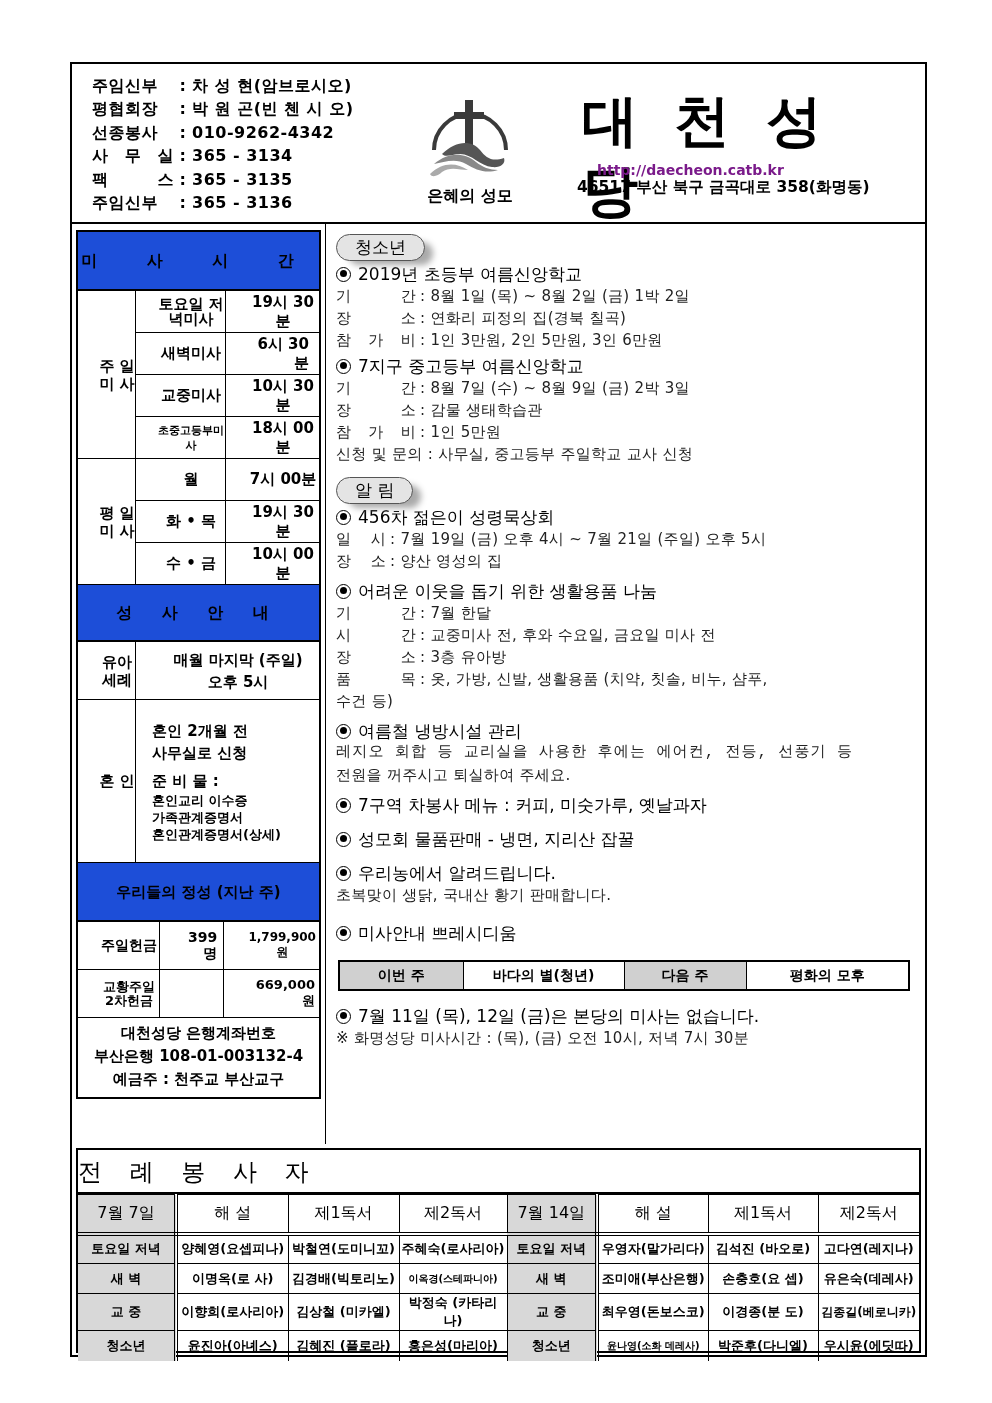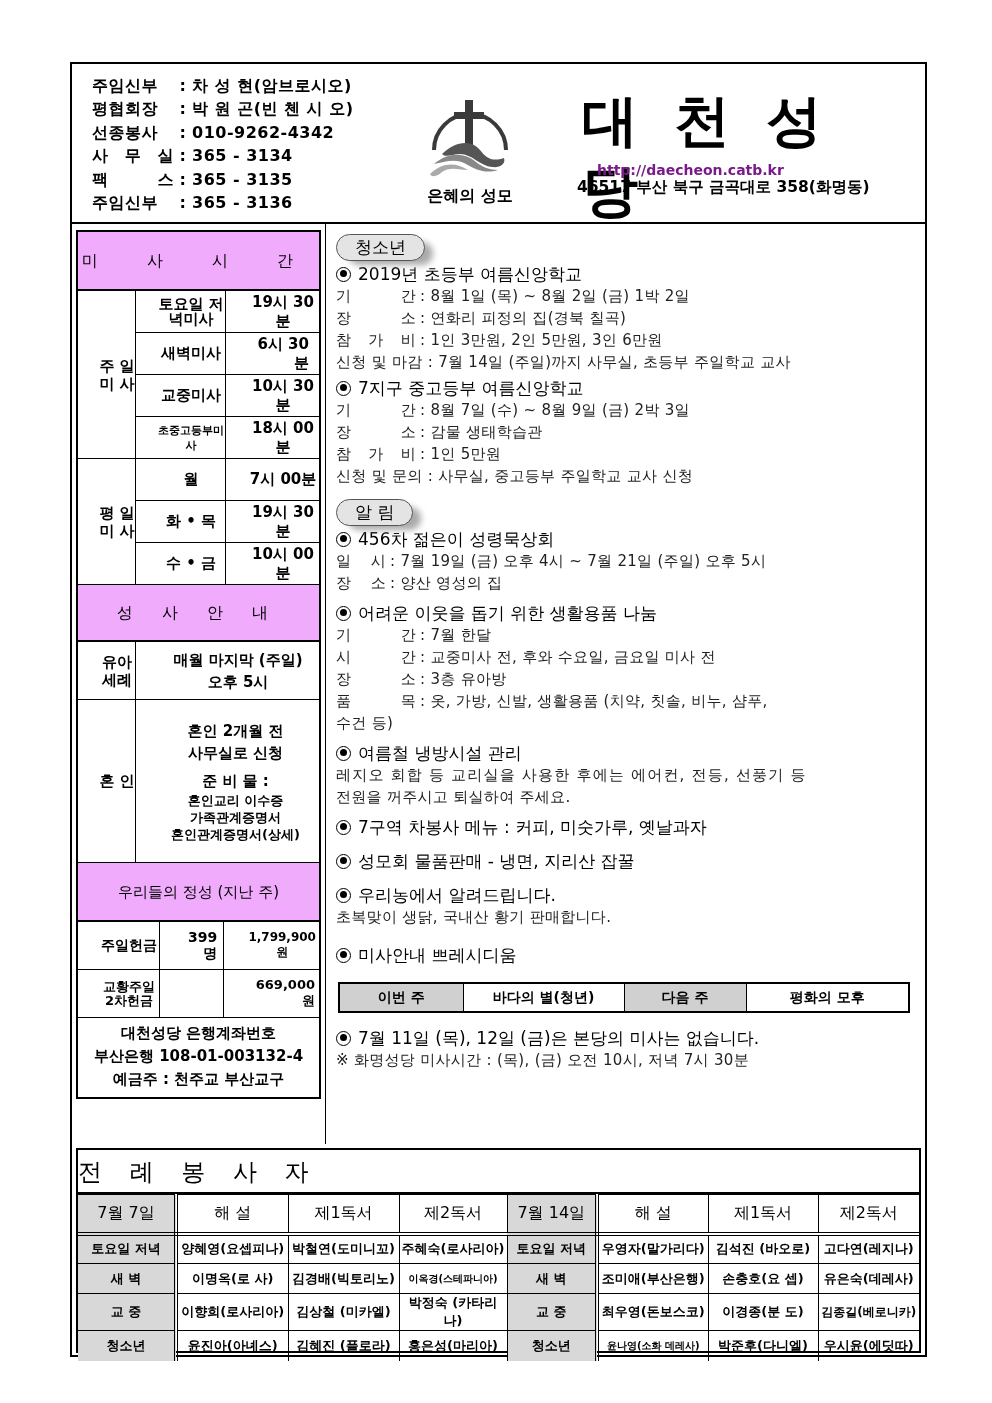--- a/index.html
+++ b/index.html
@@ -16,21 +16,21 @@
   .contact-sep { width: 18px; text-align: center; }
   .logo { position: absolute; left: 348px; top: 24px; width: 100px; height: 130px; }
   .logo-caption { position: absolute; left: 0; top: 98px; width: 100px; text-align: center; font-size: 16px; font-weight: bold; }
   .church-name { position: absolute; left: 510px; top: 22px; width: 330px; font-size: 56px; font-weight: bold; letter-spacing: 36px; line-height: 70px; }
   .url { position: absolute; left: 525px; top: 98px; font-size: 14px; font-weight: bold; color: #7a1a8a; }
   .address { position: absolute; left: 505px; top: 113px; font-size: 15.5px; font-weight: bold; }
 
   
   .left { position: absolute; left: 0; top: 160px; width: 254px; height: 920px; border-right: 1px solid #000; }
   .lbox { position: absolute; left: 4px; top: 6px; width: 245px; border: 2px solid #000; }
-  .sec-head { background: #f0abfc; text-align: center; font-weight: normal; font-size: 16px; border-bottom: 1px solid #000; }
+  .sec-head { background: #1d4ed8; text-align: center; font-weight: bold; font-size: 16px; border-bottom: 1px solid #000; }
   table.grid { border-collapse: collapse; width: 100%; }
   table.grid td { border: 1px solid #000; text-align: center; font-weight: bold; font-size: 15px; padding-left: 21px; }
   .small { font-size: 11px !important; }
   .tight { line-height: 15px; }
 
   
   .right { position: absolute; left: 258px; top: 160px; width: 595px; height: 920px; }
   .pill { display: inline-block; position: relative; border: 1.5px solid #555; border-radius: 16px; background: #e4e4e4; font-size: 17px; padding: 1px 18px; margin-left: 6px; box-shadow: 10px 6px 6px -2px #aaa; }
   .item-title { font-size: 17px; margin-left: 6px; line-height: 22px; display: flex; align-items: center; }
   .bullet { display: inline-block; width: 15px; height: 15px; border: 1.5px solid #000; border-radius: 50%; position: relative; margin-right: 7px; }
@@ -158,21 +158,21 @@
           <td style="width:55px;border-left:none;">
                 <div style="width:36px;margin:0 auto;line-height:18px;">유아 세례</div>
               </td>
           <td style="border-right:none;line-height:22px;">
             <div>매월 마지막 (주일)</div>
             <div>오후 5시</div>
           </td>
         </tr>
         <tr style="height:163px;">
           <td style="border-left:none;">혼 인</td>
-          <td style="border-right:none;text-align:center;padding-left:16px;">
+          <td style="border-right:none;text-align:left;padding-left:16px;">
             <div style="line-height:22px;">혼인 2개월 전</div>
             <div style="line-height:22px;">사무실로 신청</div>
             <div style="line-height:22px;margin-top:6px;">준 비 물 :</div>
             <div style="font-size:13px;line-height:17px;">혼인교리 이수증</div>
             <div style="font-size:13px;line-height:17px;">가족관계증명서</div>
             <div style="font-size:13px;line-height:17px;">혼인관계증명서(상세)</div>
           </td>
         </tr>
       </tbody>
         </table>
@@ -206,21 +206,20 @@
     <div style="height:10px;"></div>
     <span class="pill">청소년</span>
 
     <div class="item-title" style="margin-top:2px;">
         <span class="bullet"></span>
         <span>2019년 초등부 여름신앙학교</span>
       </div>
     <div class="line"><span class="lbl">기 간</span>: <span>8월 1일 (목) ~ 8월 2일 (금)  1박 2일</span></div>
     <div class="line"><span class="lbl">장 소</span>: <span>연화리 피정의 집(경북 칠곡)</span></div>
     <div class="line"><span class="lbl">참 가 비</span>: <span>1인 3만원, 2인 5만원, 3인 6만원</span></div>
-    <div class="line"><span>신청 및 마감</span> : <span>7월 14일 (주일)까지 사무실, 초등부 주일학교 교사</span></div>
     <div style="height:4px;"></div>
 
     <div class="item-title">
         <span class="bullet"></span>
         <span>7지구 중고등부 여름신앙학교</span>
       </div>
     <div class="line"><span class="lbl">기 간</span>: <span>8월 7일 (수) ~ 8월 9일 (금)   2박 3일</span></div>
     <div class="line"><span class="lbl">장 소</span>: <span>감물 생태학습관</span></div>
     <div class="line"><span class="lbl">참 가 비</span>: <span>1인 5만원</span></div>
     <div class="line"><span>신청 및 문의</span> : <span>사무실, 중고등부 주일학교 교사 신청</span></div>
@@ -244,21 +243,21 @@
     <div class="line"><span class="lbl">시 간</span>: <span>교중미사 전, 후와 수요일, 금요일 미사 전</span></div>
     <div class="line"><span class="lbl">장 소</span>: <span>3층 유아방</span></div>
     <div class="line"><span class="lbl">품 목</span>: <span>옷, 가방, 신발, 생활용품 (치약, 칫솔, 비누, 샴푸,</span></div>
     <div class="line">수건 등)</div>
     <div class="gap"></div>
 
     <div class="item-title">
         <span class="bullet"></span>
         <span>여름철 냉방시설 관리</span>
       </div>
-    <div class="line" style="letter-spacing:1.2px;">레지오 회합 등 교리실을 사용한 후에는 에어컨, 전등, 선풍기 등</div>
+    <div class="line" style="letter-spacing:1.2px;font-family:Liberation Mono, monospace;">레지오 회합 등 교리실을 사용한 후에는 에어컨, 전등, 선풍기 등</div>
     <div class="line">전원을 꺼주시고 퇴실하여 주세요.</div>
     <div class="gap"></div>
 
     <div class="item-title">
         <span class="bullet"></span>
         <span>7구역 차봉사 메뉴 : 커피, 미숫가루, 옛날과자</span>
       </div>
     <div style="height:12px;"></div>
     <div class="item-title">
         <span class="bullet"></span>

